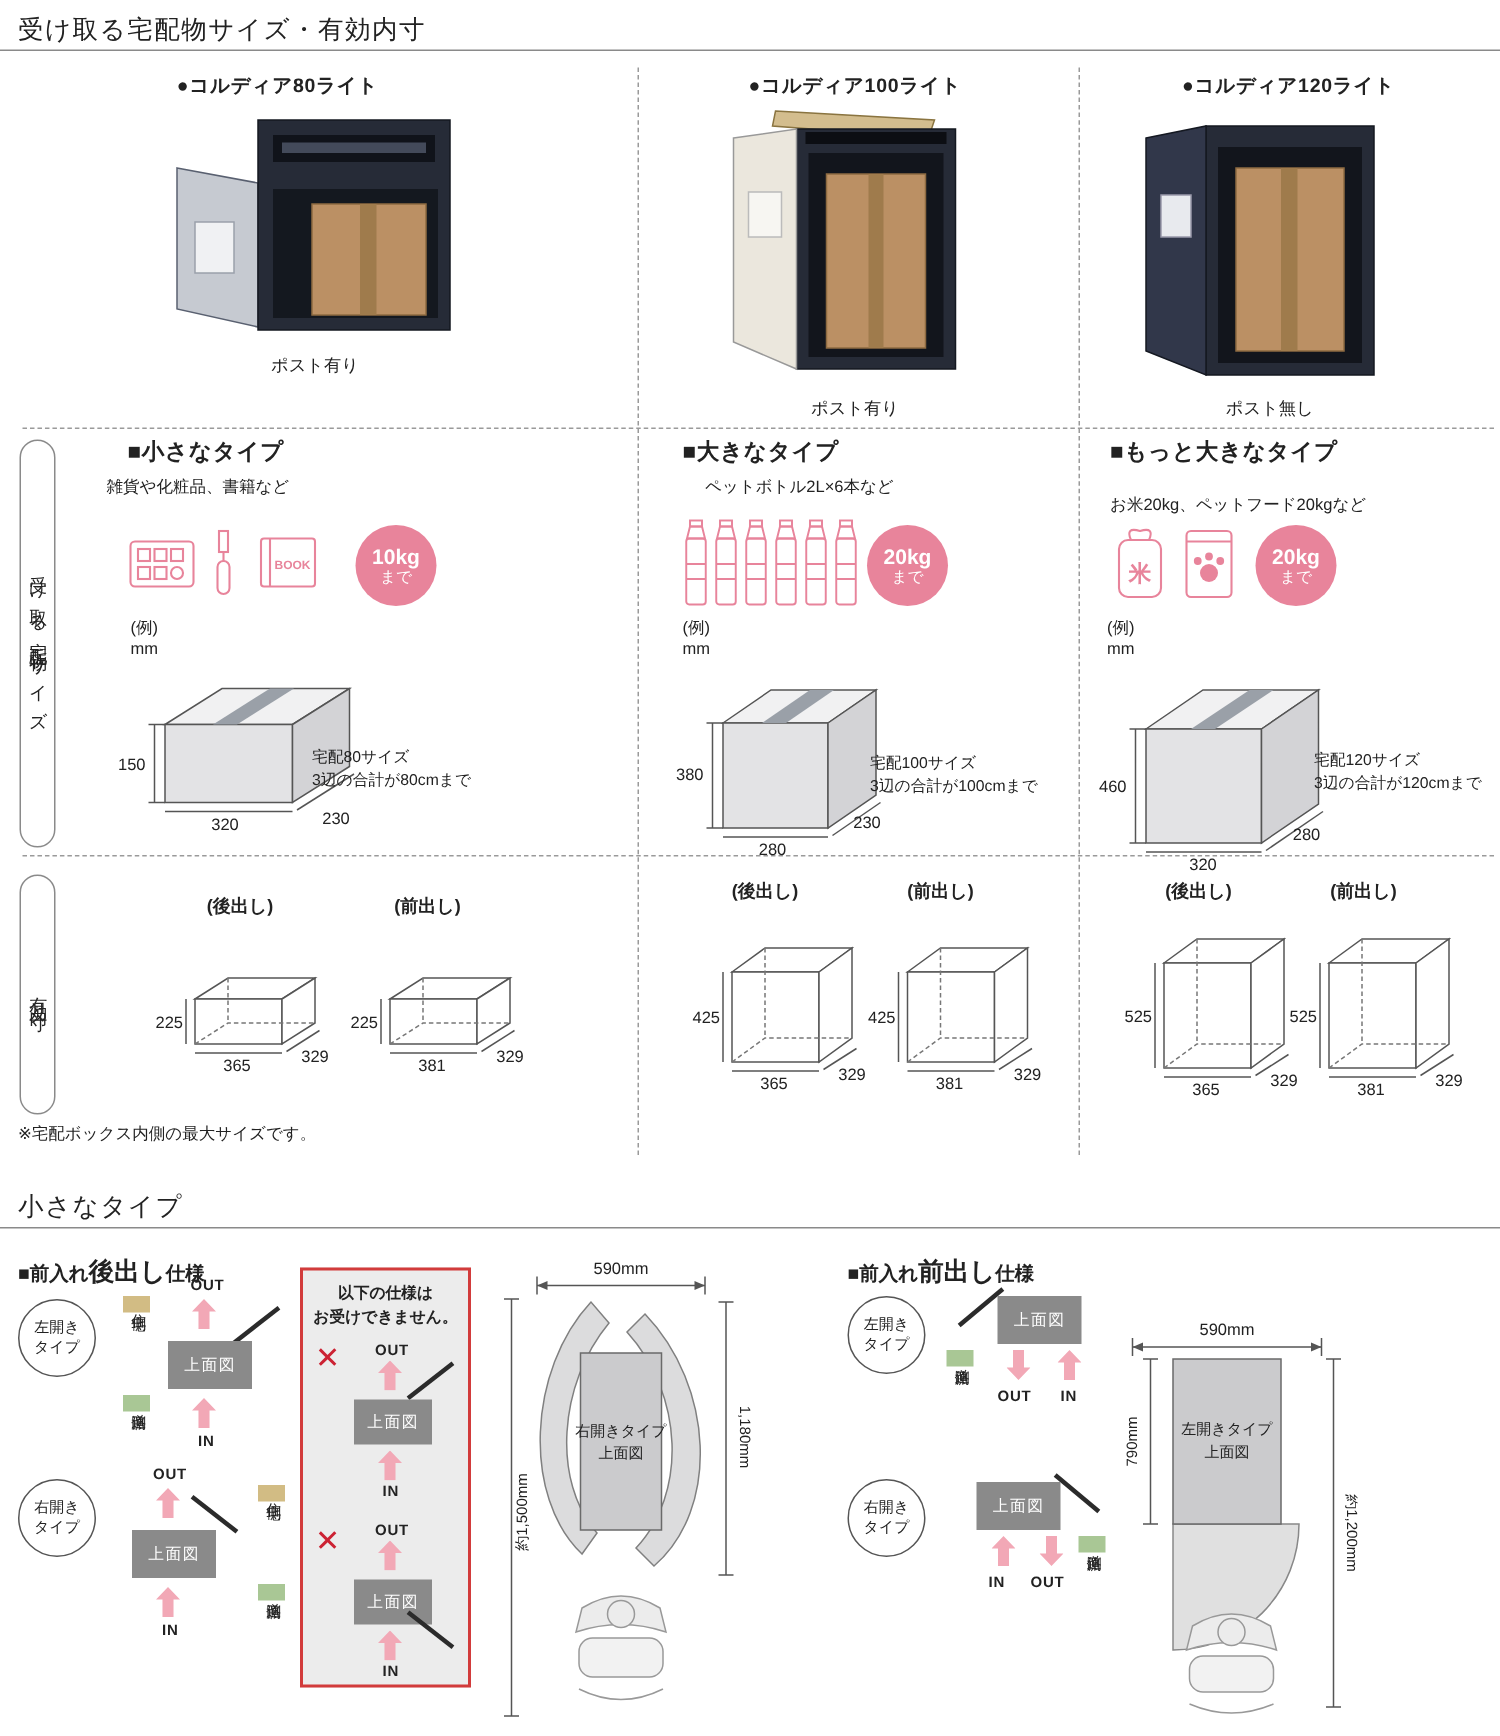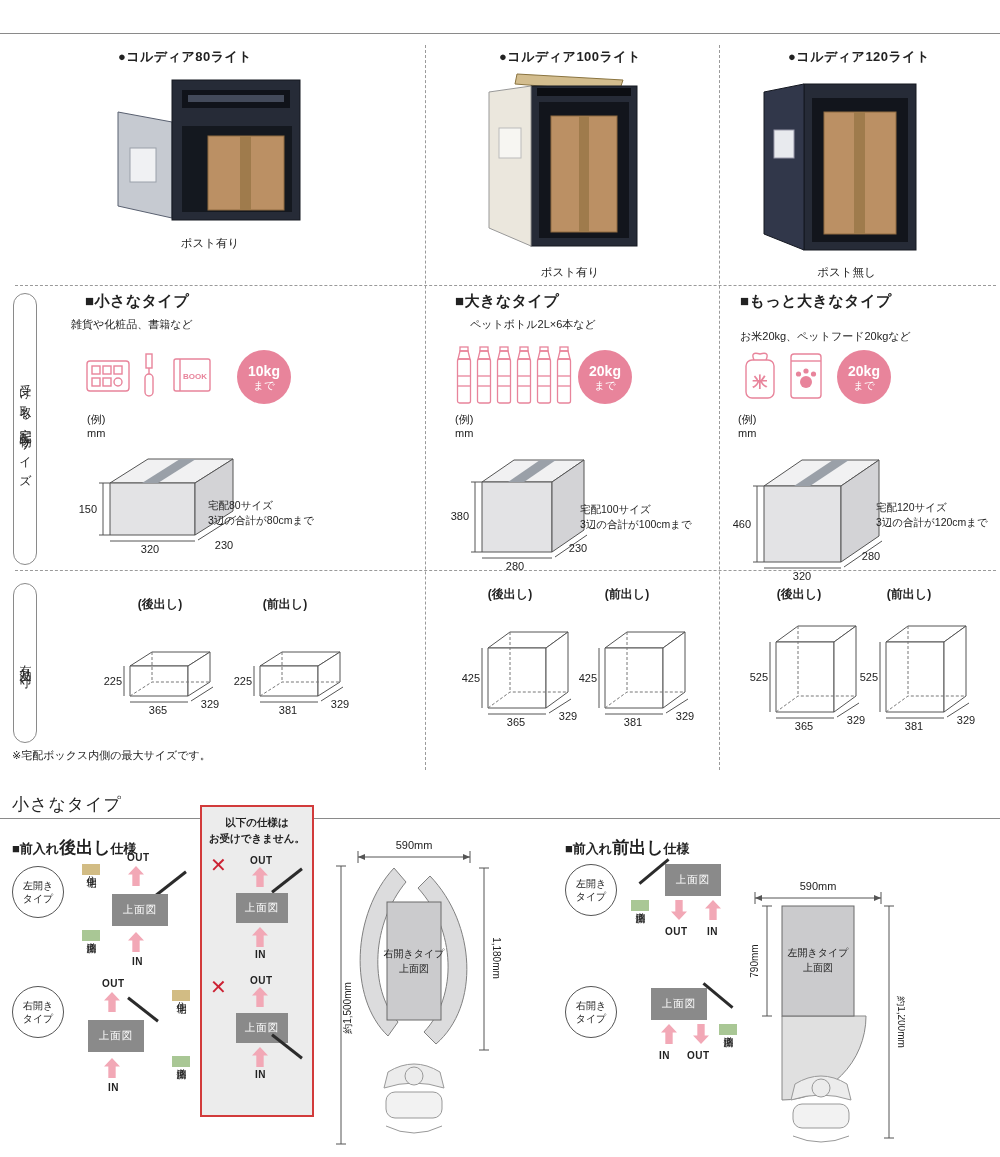--- a/index.html
+++ b/index.html
@@ -51,20 +51,21 @@
   .ngbox { position:absolute; border:2px solid #d23b3b; background:#ececec; }
   .ngtitle { position:absolute; font-size:10.5px; font-weight:bold; text-align:center;
              white-space:pre-line; line-height:1.5; }
   .xmark { position:absolute; color:#cc2233; font-size:20px; font-weight:bold; }
 </style>
 </head>
 <body>
 
 <div class="page">
 
+  <div class="abs sec-title" style="left:12px;top:8px">受け取る宅配物サイズ・有効内寸</div>
   <div class="rule" style="top:33px"></div>
 
   <div class="vdash" style="left:425px;top:45px;height:725px"></div>
   <div class="vdash" style="left:719px;top:45px;height:725px"></div>
   <div class="hdash" style="left:15px;top:285px;width:981px"></div>
   <div class="hdash" style="left:15px;top:570px;width:981px"></div>
 
   <div class="side-box" style="top:293px;height:272px">受け取る宅配物サイズ</div>
   <div class="side-box" style="top:583px;height:160px">有効内寸</div>
 
@@ -415,21 +416,21 @@
     <div class="io" style="left:30px;top:0">OUT</div>
     <div class="arrow" style="left:32px;top:14px"></div>
     <div class="doorline" style="left:52px;top:30px;transform:rotate(38deg)"></div>
     <div class="tag house" style="left:100px;top:12px">住宅側</div>
     <div class="tview" style="left:16px;top:42px;width:56px;height:32px">上面図</div>
     <div class="tag road" style="left:100px;top:78px">道路側</div>
     <div class="arrow" style="left:32px;top:80px"></div>
     <div class="io" style="left:36px;top:104px">IN</div>
   </div>
 
-  <div class="ngbox" style="left:200px;top:805px;width:114px;height:312px">
+  <div class="ngbox" style="left:200px;top:845px;width:114px;height:280px">
     <div class="ngtitle" style="left:3px;top:8px;width:104px">以下の仕様は
 お受けできません。</div>
     <div class="xmark" style="left:8px;top:46px">✕</div>
     <div class="io" style="left:48px;top:48px">OUT</div>
     <div class="arrow" style="left:50px;top:60px"></div>
     <div class="doorline" style="left:66px;top:72px;transform:rotate(-38deg)"></div>
     <div class="tview" style="left:34px;top:86px;width:52px;height:30px">上面図</div>
     <div class="arrow" style="left:50px;top:120px"></div>
     <div class="io" style="left:53px;top:142px">IN</div>
 

